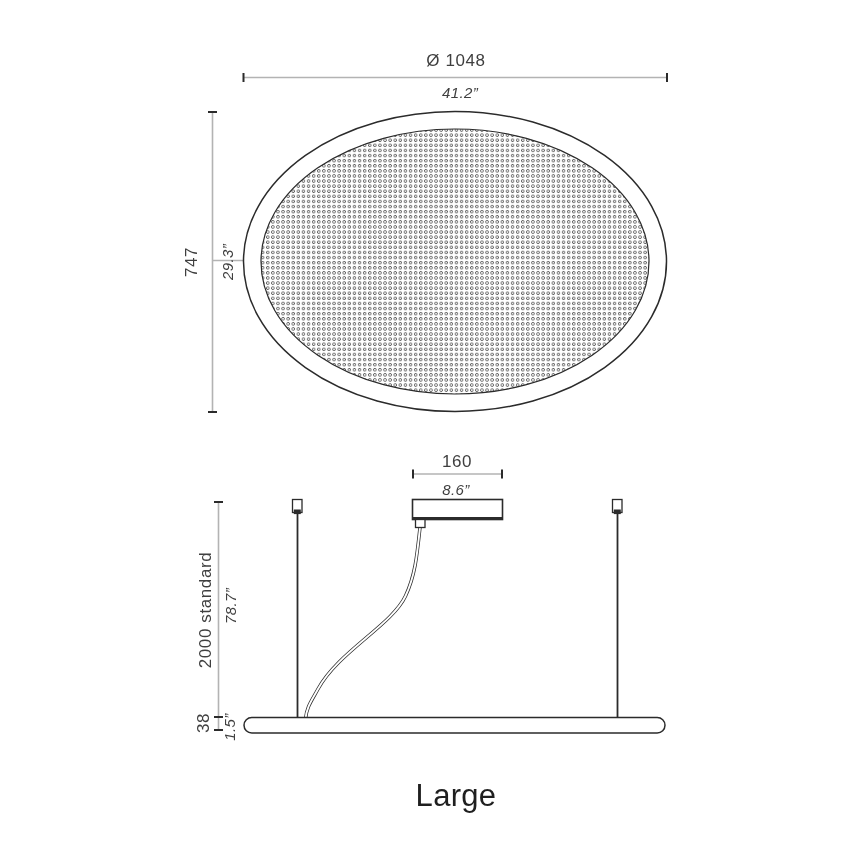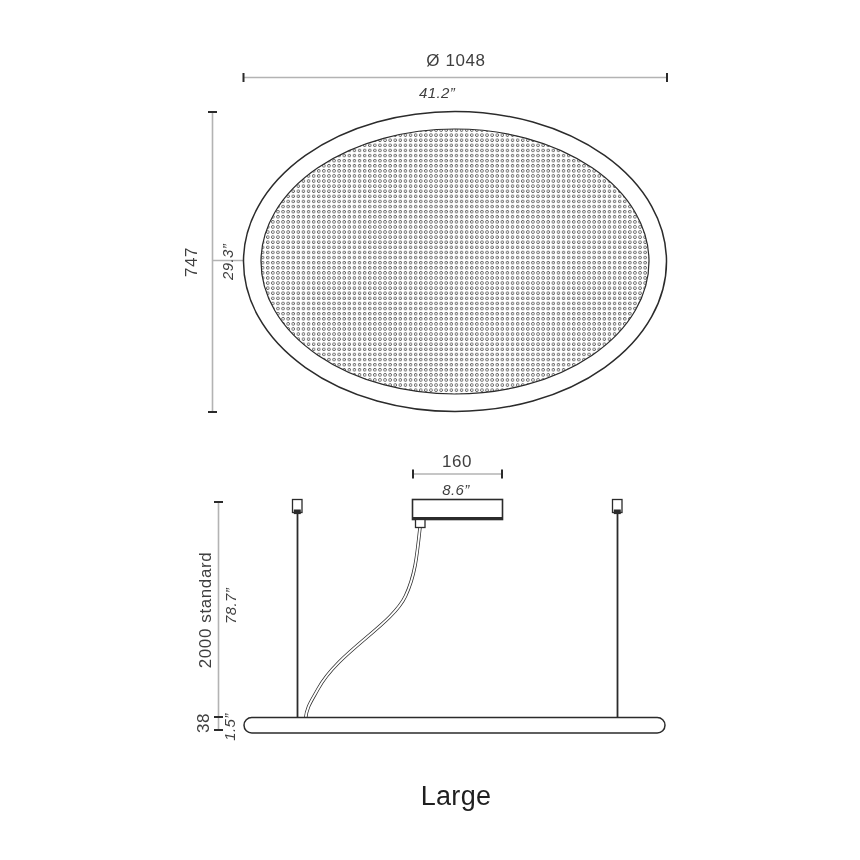--- a/index.html
+++ b/index.html
@@ -44,21 +44,21 @@
   }
   .lbl.imp {
     font-style: italic;
     font-size: 15px;
     letter-spacing: 0.4px;
   }
   .lbl.rot { transform: translate(-50%, -50%) rotate(-90deg); }
   .size-lbl {
     position: absolute;
     transform: translate(-50%, -50%);
-    font-size: 27px;
+    font-size: 31px;
     font-weight: 500;
     letter-spacing: 0.3px;
     color: var(--title-text);
     white-space: nowrap;
     text-align: center;
   }
 </style>
 </head>
 <body>
 
@@ -110,21 +110,21 @@
 
       <rect x="412.5" y="499.5" width="90" height="20" stroke-width="1.6" class="whitebody"></rect>
       <line x1="412.5" y1="518" x2="502.5" y2="518" stroke-width="2.2" class="ink"></line>
       <rect x="415.5" y="519.5" width="9.5" height="8" stroke-width="1.3" class="whitebody"></rect>
 
       <rect x="244" y="717.5" width="421" height="15.5" rx="7.8" stroke-width="1.5" class="whitebody"></rect>
     </g>
   </svg>
 
   <div class="lbl" style="left:456px; top:60px;">Ø 1048</div>
-  <div class="lbl imp" style="left:437px; top:92px;">41.2”</div>
+  <div class="lbl imp" style="left:460px; top:92px;">41.2”</div>
 
   <div class="lbl rot" style="left:191px; top:262px;">747</div>
   <div class="lbl imp rot" style="left:227px; top:262px;">29.3”</div>
 
   <div class="lbl" style="left:457px; top:461px;">160</div>
   <div class="lbl imp" style="left:456px; top:489px;">8.6”</div>
 
   <div class="lbl rot" style="left:205px; top:610px;">2000 standard</div>
   <div class="lbl imp rot" style="left:230px; top:606px;">78.7”</div>
 

